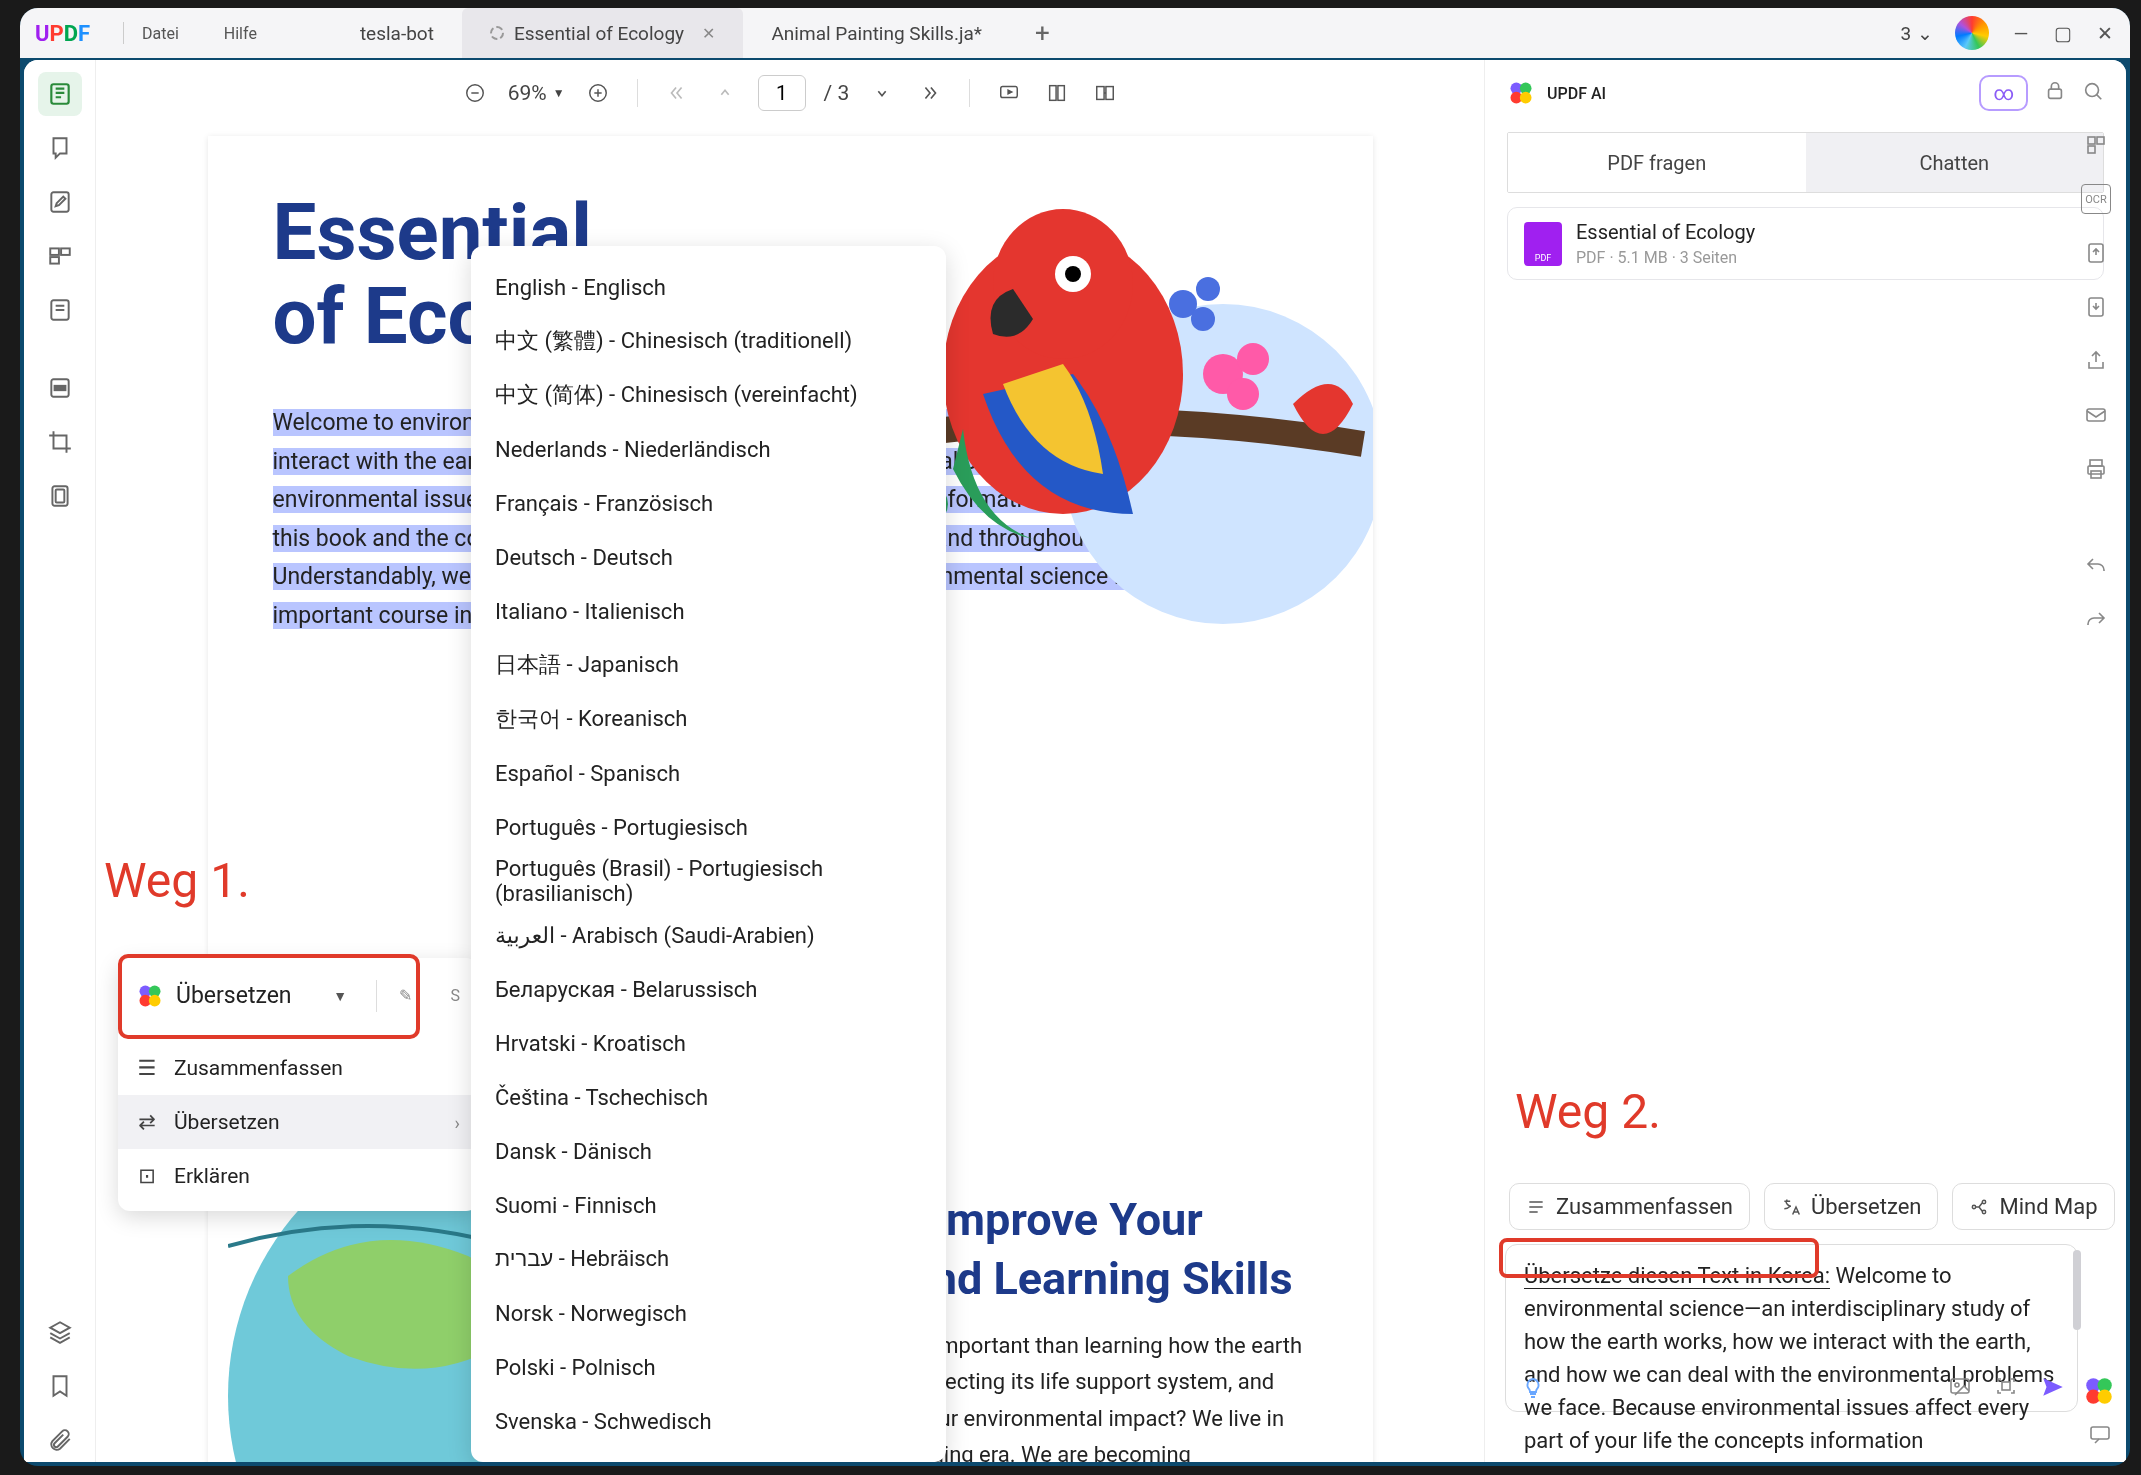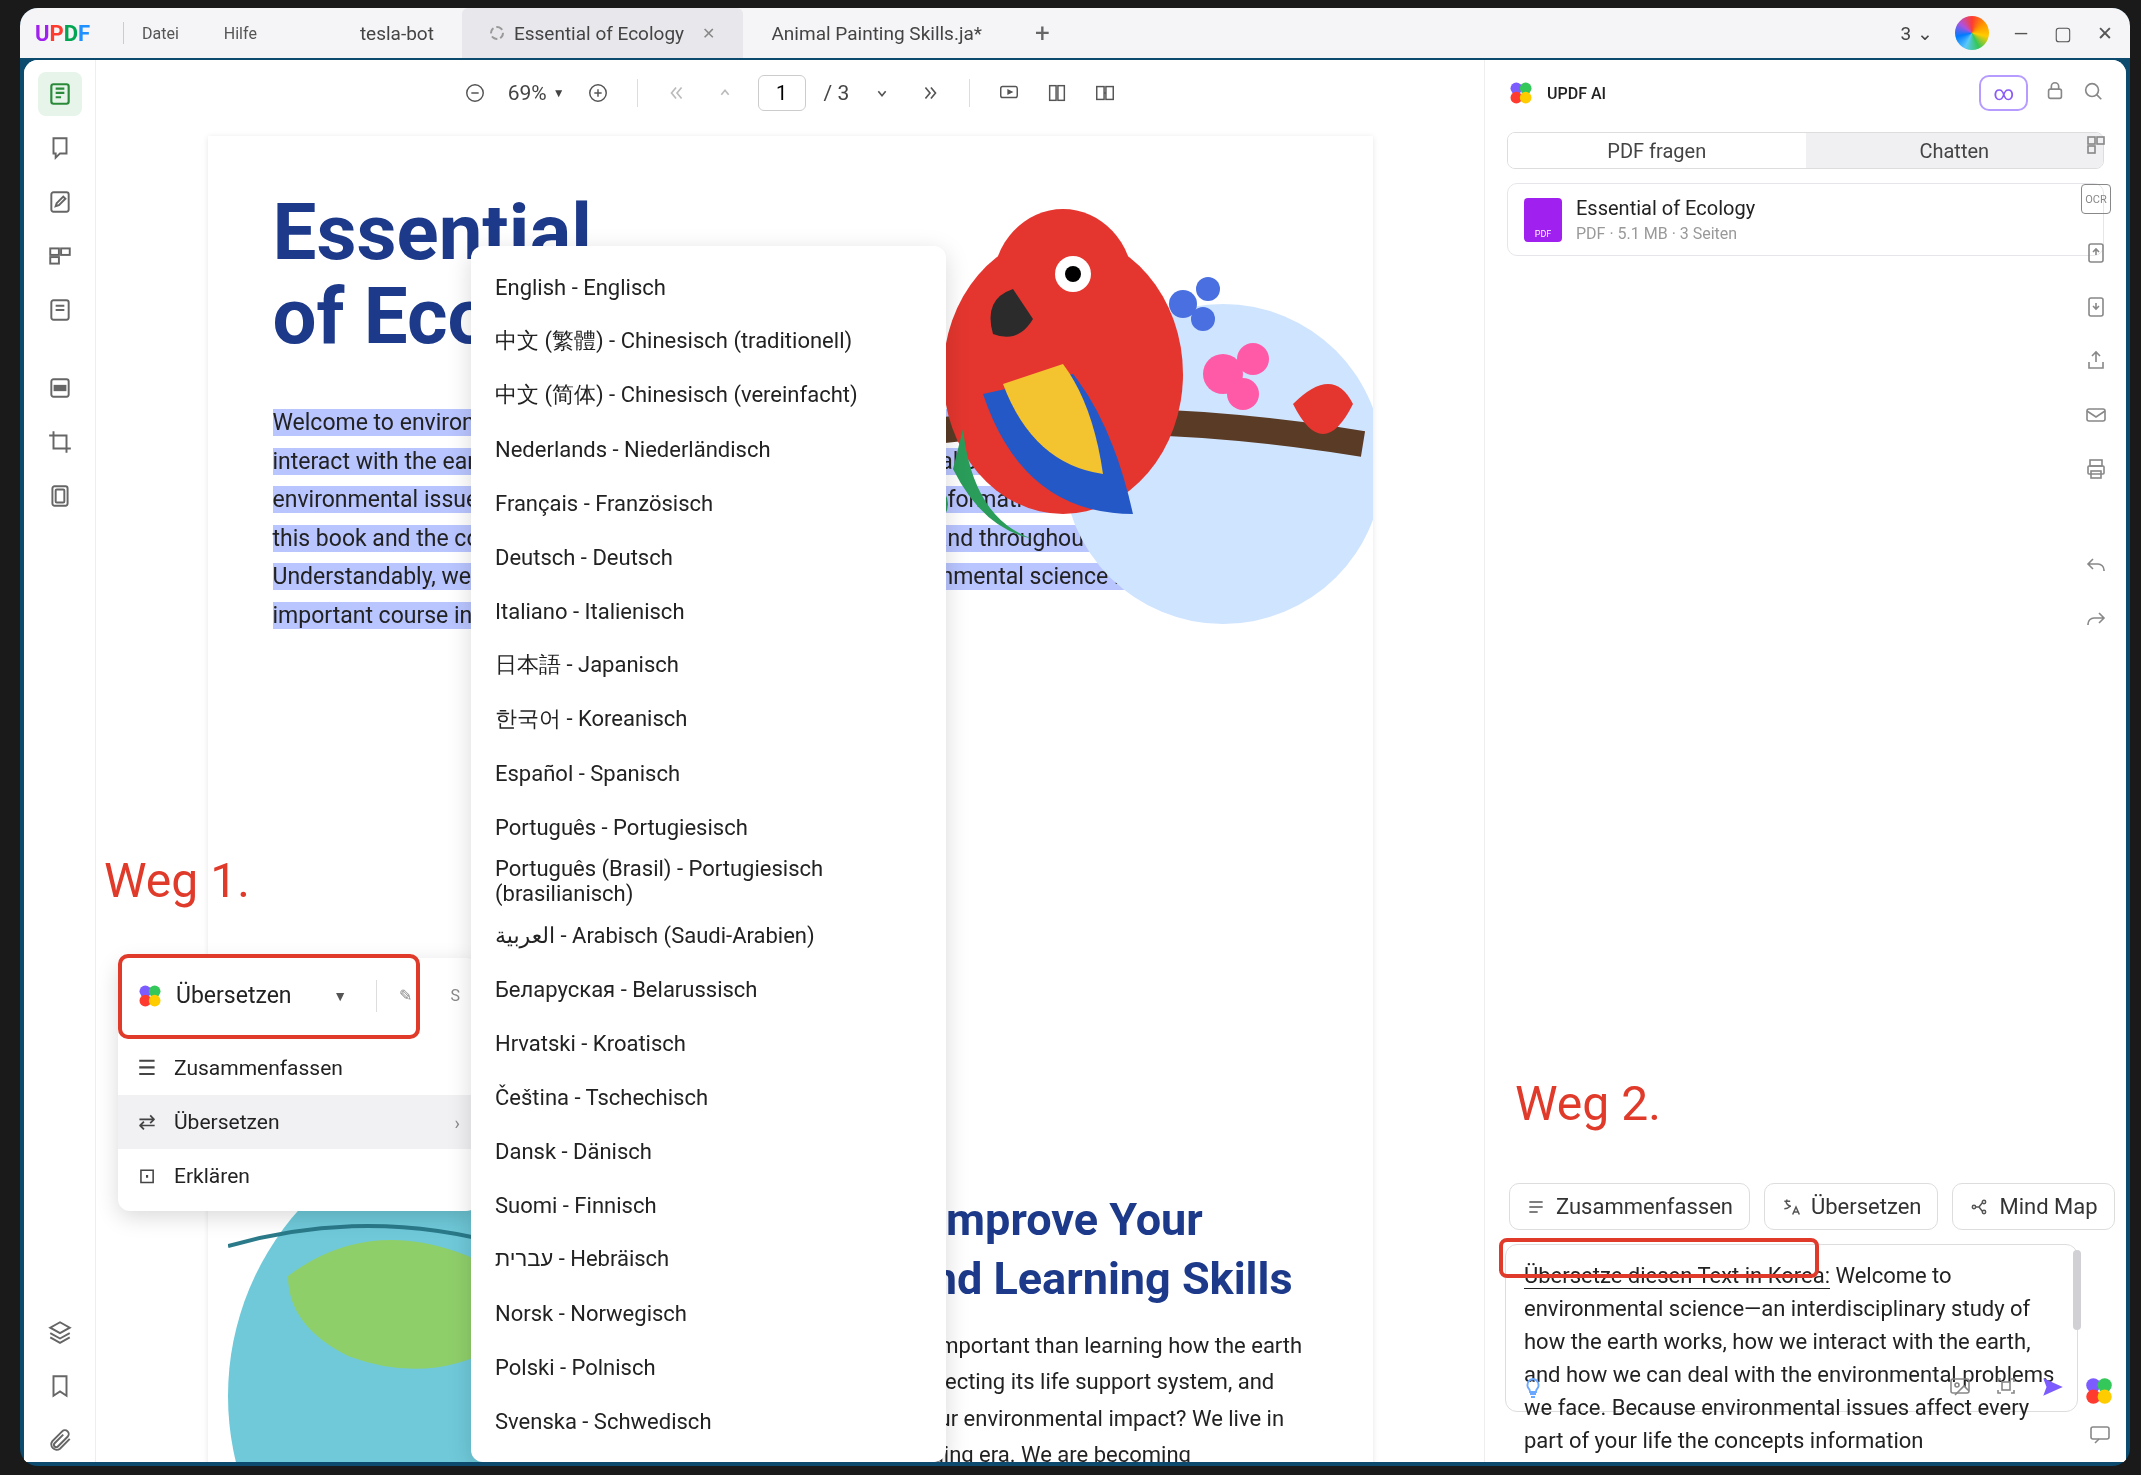--- a/index.html
+++ b/index.html
@@ -68,33 +68,33 @@
 .lang-item { height:54px; display:flex; align-items:center; padding:0 24px; font-size:22px; color:#222; }
 
 .anno1 { position:absolute; left:8px; top:726px; font-size:48px; color:#e03a2a; font-weight:400;}
 
 .ai-panel { width:642px; border-left:1px solid #eee; display:flex; flex-direction:column; background:#fff; position:relative;}
 .ai-head { height:66px; display:flex; align-items:center; padding:0 22px; gap:12px; }
 .ai-head-title { font-size:16px; color:#222; font-weight:500;}
 .ai-head-right { margin-left:auto; display:flex; align-items:center; gap:16px;}
 .link-pill { border:2px solid #b79cff; border-radius:10px; padding:4px 12px; color:#8a5cf6; font-size:20px;}
 .lock-ico,.search-ico{color:#888;}
-.seg { margin:6px 22px 0 22px; height:37px; border:1px solid #ddd; border-radius:8px; display:flex; overflow:hidden;}
+.seg { margin:6px 22px 0 22px; height:61px; border:1px solid #ddd; border-radius:2px; display:flex; overflow:hidden;}
 .seg div { flex:1; display:flex; align-items:center; justify-content:center; font-size:20px; color:#444;}
 .seg .act { background:#fff; }
 .seg div:not(.act){ background:#f0f0f3;}
 .doc-card { margin:14px 22px 0 22px; border:1px solid #e6e6ea; border-radius:10px; padding:12px 16px; display:flex; gap:14px; align-items:center;}
 .pdf-ico{width:38px;height:44px;background:#a020f0;border-radius:4px;position:relative;}
 .pdf-ico::after{content:"PDF";position:absolute;bottom:3px;left:0;right:0;text-align:center;font-size:9px;color:#fff;}
 .doc-meta .t{font-size:20px;color:#222;}
 .doc-meta .s{font-size:16px;color:#999;margin-top:4px;}
 
 .ai-body { flex:1; }
 
-.anno2 { position:absolute; left:30px; bottom:330px; font-size:48px; color:#e03a2a;}
+.anno2 { position:absolute; left:30px; bottom:322px; font-size:48px; color:#e03a2a;}
 .chips { position:absolute; left:24px; bottom:232px; display:flex; gap:14px;}
 .chip { border:1px solid #ddd; border-radius:10px; padding:10px 16px; font-size:22px; color:#333; display:flex; align-items:center; gap:10px; background:#fff;}
 .chip svg{width:20px;height:20px;}
 
 .ai-input { position:absolute; left:20px; right:48px; bottom:50px; height:168px; border:1px solid #ddd; border-radius:12px; padding:14px 18px; font-size:22px; color:#222; line-height:1.5; background:#fff;}
 .ai-input .q{ text-decoration: none; border-bottom: 1px solid #222; }
 .red-box2{position:absolute;left:14px;bottom:184px;width:320px;height:40px;border:4px solid #e03a2a;border-radius:8px;pointer-events:none;}
 .input-icons{position:absolute;right:60px;bottom:58px;display:flex;gap:22px;color:#888;}
 .bulb{position:absolute;left:36px;bottom:58px;color:#6aa7ff;}
 

